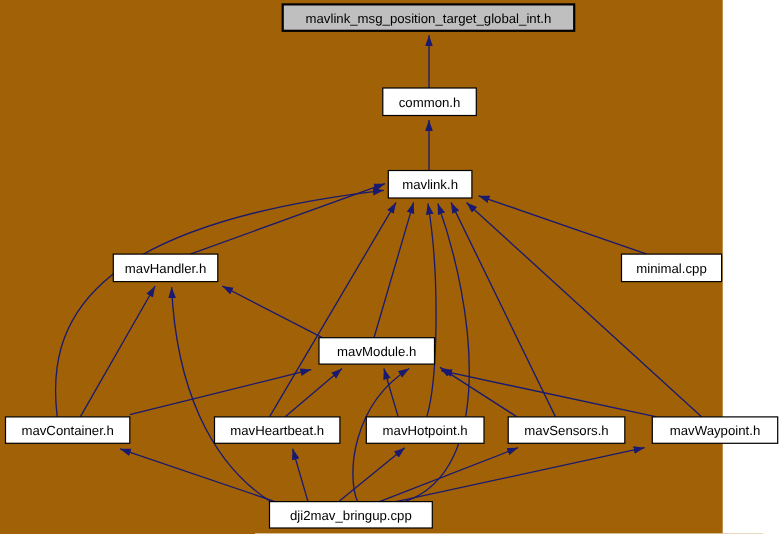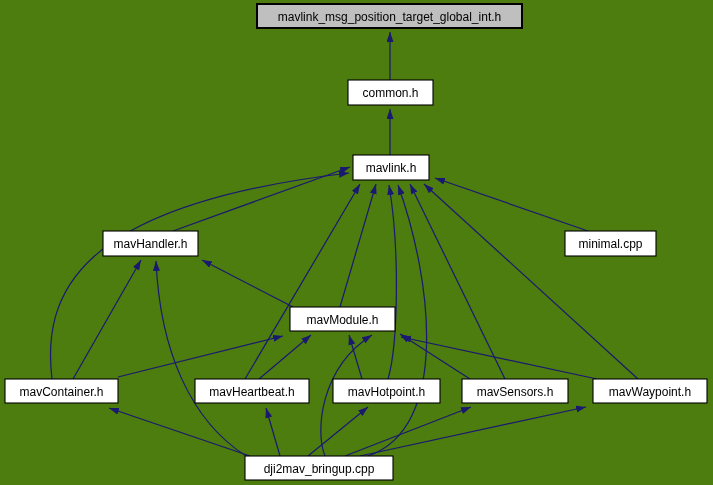--- a/index.html
+++ b/index.html
@@ -1,24 +1,24 @@
 <!DOCTYPE html>
 <html><head>
 <meta charset="utf-8">
 <style>
   html, body {
     margin: 0;
     padding: 0;
     background: #ffffff;
   }
   .graph-wrap {
-    width: 713px;
+    width: 657px;
     height: 485px;
     position: relative;
-    background: #4d7c0f;
+    background: #a16207;
     font-family: "Liberation Sans", "DejaVu Sans", sans-serif;
   }
   svg { display: block; }
   .edge {
     fill: none;
     stroke: #191970;
     stroke-width: 1.2;
   }
   .node rect {
     fill: #ffffff;

